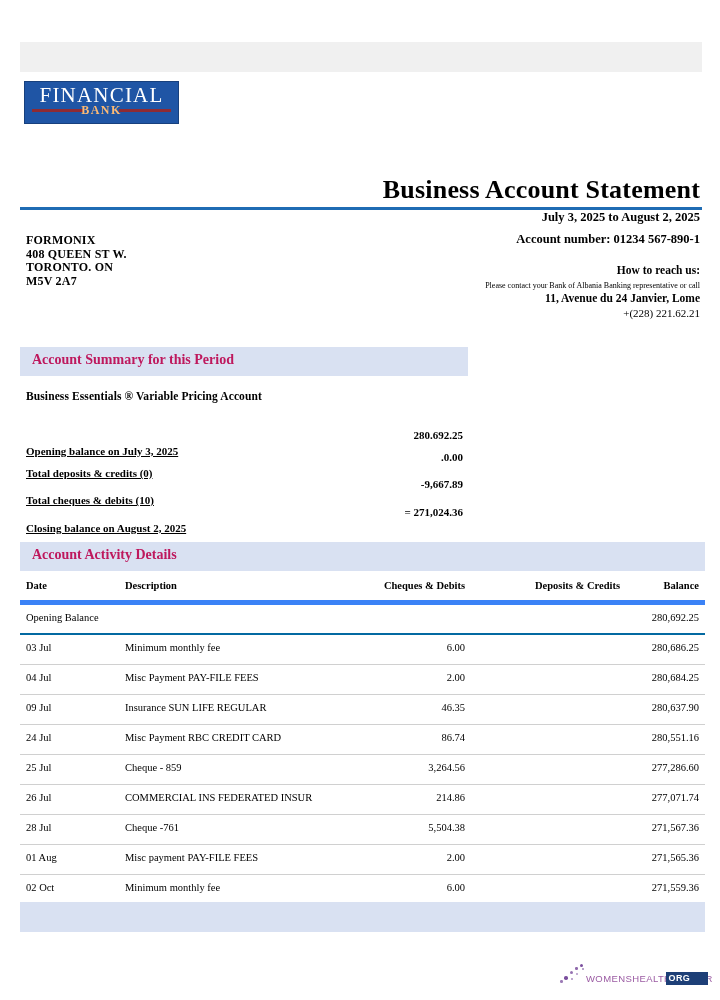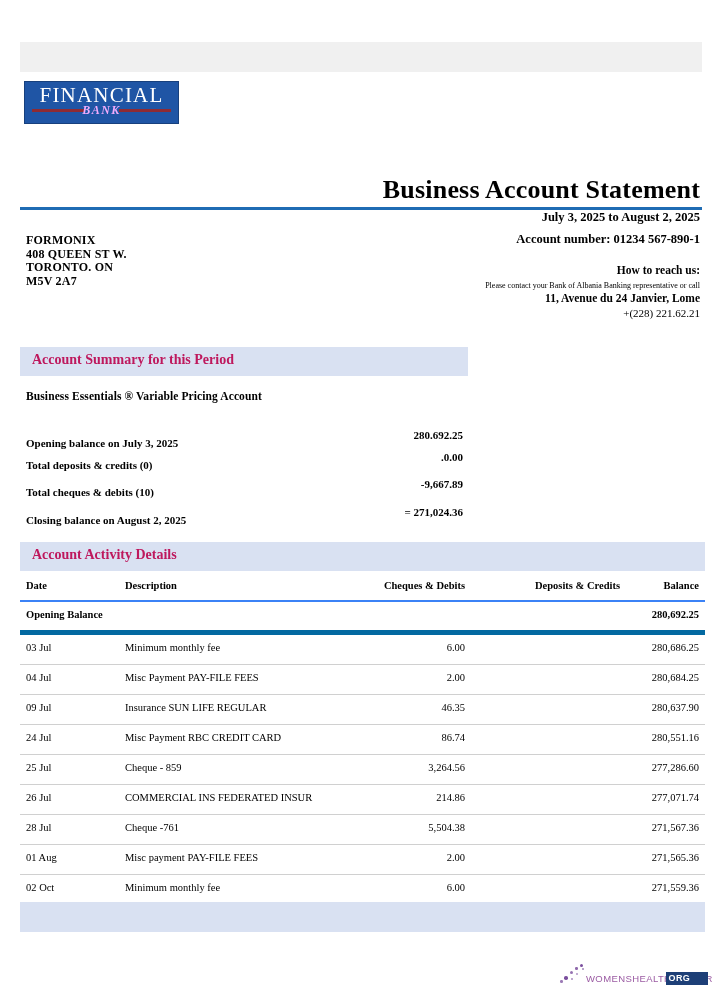--- a/index.html
+++ b/index.html
@@ -63,22 +63,21 @@
     height: 3px;
     background: #8e2b33;
   }
   .logo-rule.left  { left: 7px;  width: 52px; }
   .logo-rule.right { right: 7px; width: 52px; }
   .logo-sub {
     position: absolute;
     left: 0; right: 0;
     top: 20px;
     text-align: center;
-    color: #f0abfc;
-    font-style: italic;
+    color: #fdba74;
     font-weight: bold;
     font-size: 12px;
     letter-spacing: 1.5px;
     line-height: 17px;
   }
 
   
   .doc-title {
     position: absolute;
     right: 20px;
@@ -186,44 +185,44 @@
     white-space: nowrap;
     letter-spacing: 0.1px;
   }
   .sum-row {
     position: absolute;
     left: 26px;
     width: 437px;
     font-size: 11px;
     font-weight: bold;
   }
-  .sum-row .lbl { position: absolute; left: 0; top: 8px; white-space: nowrap; }
+  .sum-row .lbl { position: absolute; left: 0; top: 16px; white-space: nowrap; text-decoration: underline; }
   .sum-row .val { position: absolute; right: 0; top: 0; white-space: nowrap; }
 
   
   .tbl {
     position: absolute;
     left: 20px;
     top: 576px;
     width: 685px;
   }
   .trow {
     position: relative;
     height: 29px;
     border-bottom: 1px solid #d0d0d0;
   }
   .trow.head {
     height: 24px;
-    border-bottom: 2px solid #3b82f6;
+    border-bottom: 5px solid #3b82f6;
     font-weight: bold;
   }
   .trow.opening {
     height: 28px;
-    border-bottom: 5px solid #0369a1;
-    font-weight: bold;
+    border-bottom: 2px solid #0369a1;
+    font-weight: normal;
   }
   .trow .c {
     position: absolute;
     top: 7px;
     font-size: 10.5px;
     white-space: nowrap;
   }
   .trow.head .c { top: 4px; font-size: 10.5px; }
   .c-date { left: 6px; }
   .c-desc { left: 105px; }

